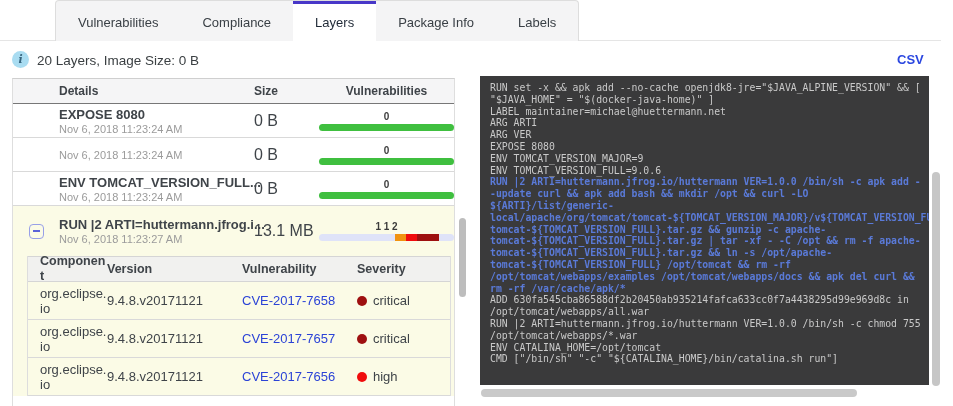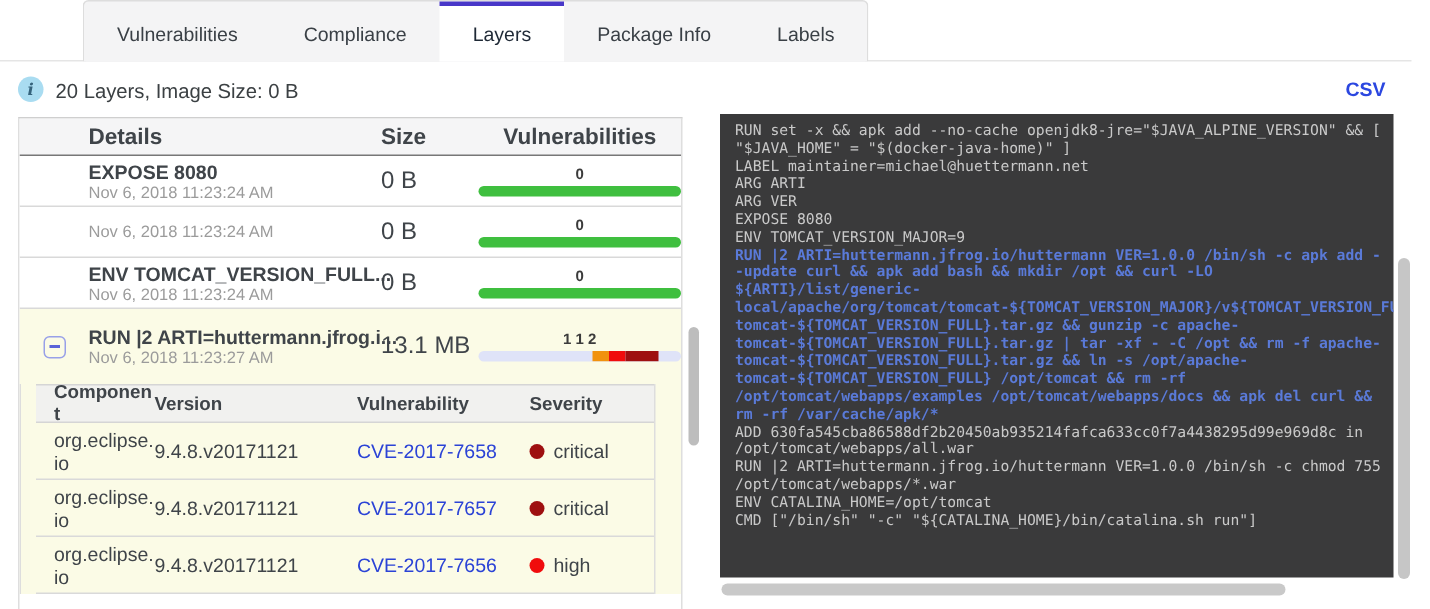--- a/index.html
+++ b/index.html
@@ -20,21 +20,21 @@
                font-weight:bold; font-size:11px; display:flex; align-items:center; justify-content:center; }
   .info-text { position:absolute; left:37px; top:53px; font-size:13.5px; color:#3b4043; }
   .csv-link { position:absolute; left:897px; top:52px; display:flex; align-items:center; gap:17px;
               color:#2b47e0; font-size:13px; font-weight:bold; cursor:pointer; text-decoration:none; }
 
   
   .left-panel { position:absolute; left:12px; top:78px; width:443px; height:328px;
                 border-top:1px solid #cfcfcf; border-left:1px solid #dedede; border-right:1px solid #dedede;
                 overflow:hidden; background:#fff; }
   .lt-header { display:flex; height:25px; align-items:center; background:#f5f5f6;
-               border-bottom:1px solid #777; font-size:15px; font-weight:bold; color:#3f4449; }
+               border-bottom:1px solid #777; font-size:12px; font-weight:bold; color:#3f4449; }
   .col-icon { width:46px; flex:none; display:flex; justify-content:center; }
   .col-details { width:195px; flex:none; }
   .col-size { width:63px; flex:none; }
   .col-vuln { width:139px; flex:none; text-align:center; }
   .lt-row { display:flex; align-items:center; min-height:34px; border-bottom:1px solid #d9d9d9; background:#fff; }
   .row-title { font-size:13px; font-weight:bold; color:#3f4449; white-space:nowrap; }
   .row-date { font-size:11px; color:#9b9b9b; margin-top:1px; }
   .size-text { font-size:16px; color:#3f4449; }
   .vuln-cell { display:flex; flex-direction:column; align-items:center; }
   .vuln-count { font-size:10px; font-weight:bold; color:#3b3b3b; line-height:11px; }
@@ -43,21 +43,21 @@
                position:relative; overflow:hidden; }
   .bar-segments { position:absolute; left:56%; top:0; height:7px; display:flex; }
   .bar-segments span { height:7px; display:block; }
   .expanded-block { background:#fbfbe6; }
   .lt-row.expanded { background:#fbfbe6; min-height:50px; border-bottom:none; }
   .collapse-btn { width:15px; height:15px; border:1px solid #98a0e8; border-radius:4px; background:transparent;
                   display:flex; align-items:center; justify-content:center; cursor:pointer; }
   .collapse-btn i { display:block; width:7px; height:2px; background:#5b63d8; }
 
   
-  .sub-table { width:424px; border-left:1px solid #ddd; border-right:1px solid #ddd;padding-left:10px; }
+  .sub-table { margin-left:14px; width:424px; border-left:1px solid #ddd; border-right:1px solid #ddd; }
   .st-header { display:flex; align-items:center; height:26px; background:#f1f1ef;
                border-top:1px solid #d5d5d5; border-bottom:1px solid #d5d5d5;
                font-size:12.5px; font-weight:bold; color:#3f4449; }
   .st-row { display:flex; align-items:center; min-height:38px; border-bottom:1px solid #d9d9d9; font-size:13px; }
   .sc1 { width:79px; flex:none; padding-left:12px; word-break:break-all; color:#3f4449; line-height:15px; }
   .sc2 { width:135px; flex:none; color:#3f4449; }
   .sc3 { width:115px; flex:none; }
   .sc4 { width:95px; flex:none; display:flex; align-items:center; gap:6px; color:#3f4449; }
   .cve-link { color:#2b43d6; text-decoration:none; cursor:pointer; }
   .sev-dot { width:10px; height:10px; border-radius:50%; flex:none; }
@@ -212,20 +212,21 @@
 
   <div class="terminal">
     <div>
         <div class="code-line">RUN set -x &amp;&amp; apk add --no-cache openjdk8-jre="$JAVA_ALPINE_VERSION" &amp;&amp; [</div>
         <div class="code-line">"$JAVA_HOME" = "$(docker-java-home)" ]</div>
         <div class="code-line">LABEL maintainer=michael@huettermann.net</div>
         <div class="code-line">ARG ARTI</div>
         <div class="code-line">ARG VER</div>
         <div class="code-line">EXPOSE 8080</div>
         <div class="code-line">ENV TOMCAT_VERSION_MAJOR=9</div>
+        <div class="code-line">ENV TOMCAT_VERSION_FULL=9.0.6</div>
         <div class="code-line hl">RUN |2 ARTI=huttermann.jfrog.io/huttermann VER=1.0.0 /bin/sh -c apk add -</div>
         <div class="code-line hl">-update curl &amp;&amp; apk add bash &amp;&amp; mkdir /opt &amp;&amp; curl -LO</div>
         <div class="code-line hl">${ARTI}/list/generic-</div>
         <div class="code-line hl">local/apache/org/tomcat/tomcat-${TOMCAT_VERSION_MAJOR}/v${TOMCAT_VERSION_FUL</div>
         <div class="code-line hl">tomcat-${TOMCAT_VERSION_FULL}.tar.gz &amp;&amp; gunzip -c apache-</div>
         <div class="code-line hl">tomcat-${TOMCAT_VERSION_FULL}.tar.gz | tar -xf - -C /opt &amp;&amp; rm -f apache-</div>
         <div class="code-line hl">tomcat-${TOMCAT_VERSION_FULL}.tar.gz &amp;&amp; ln -s /opt/apache-</div>
         <div class="code-line hl">tomcat-${TOMCAT_VERSION_FULL} /opt/tomcat &amp;&amp; rm -rf</div>
         <div class="code-line hl">/opt/tomcat/webapps/examples /opt/tomcat/webapps/docs &amp;&amp; apk del curl &amp;&amp;</div>
         <div class="code-line hl">rm -rf /var/cache/apk/*</div>

